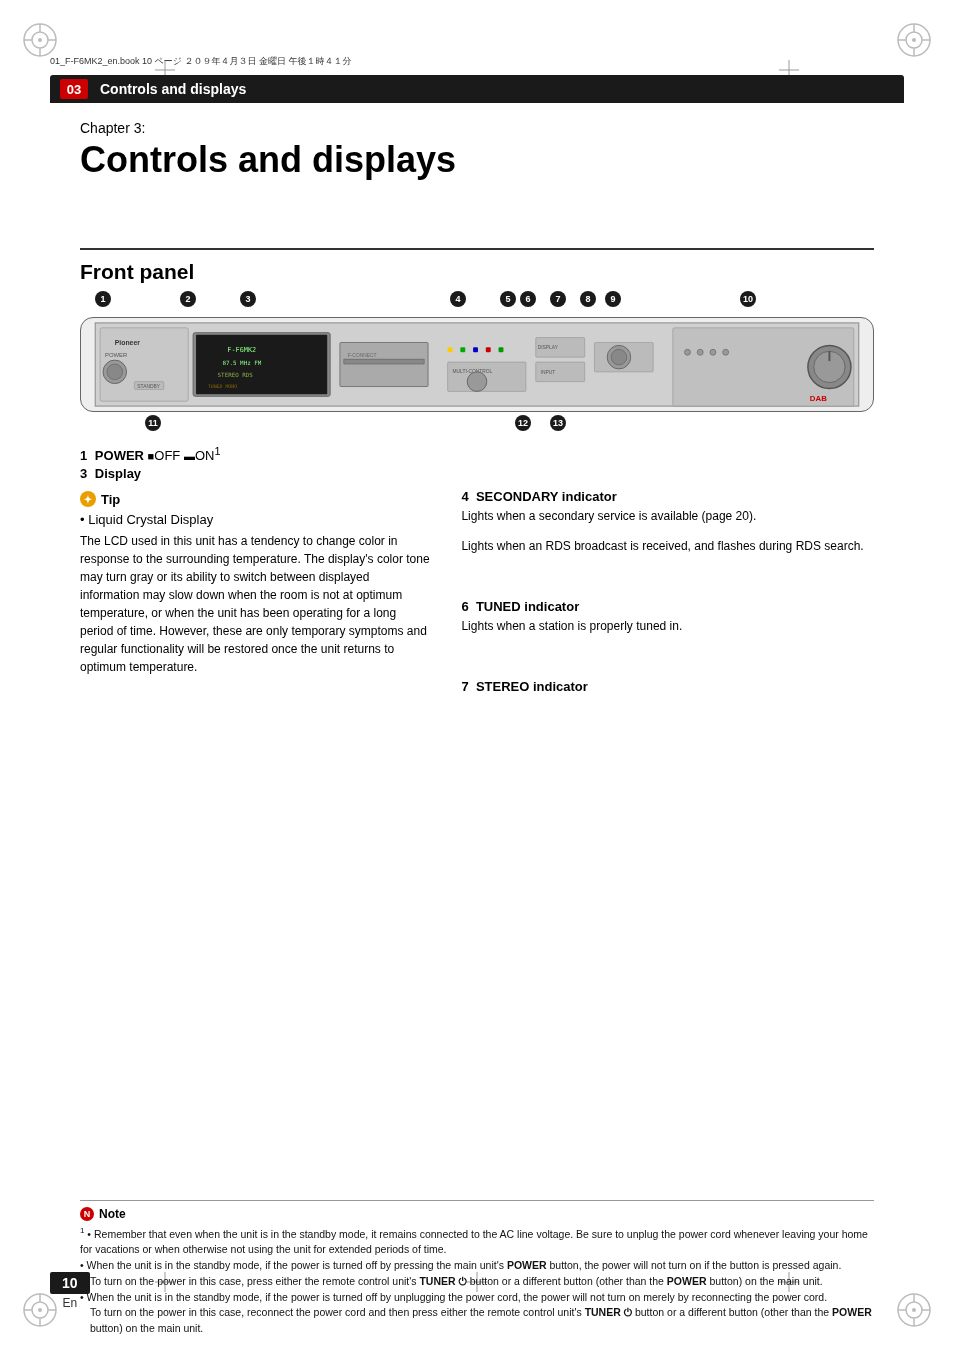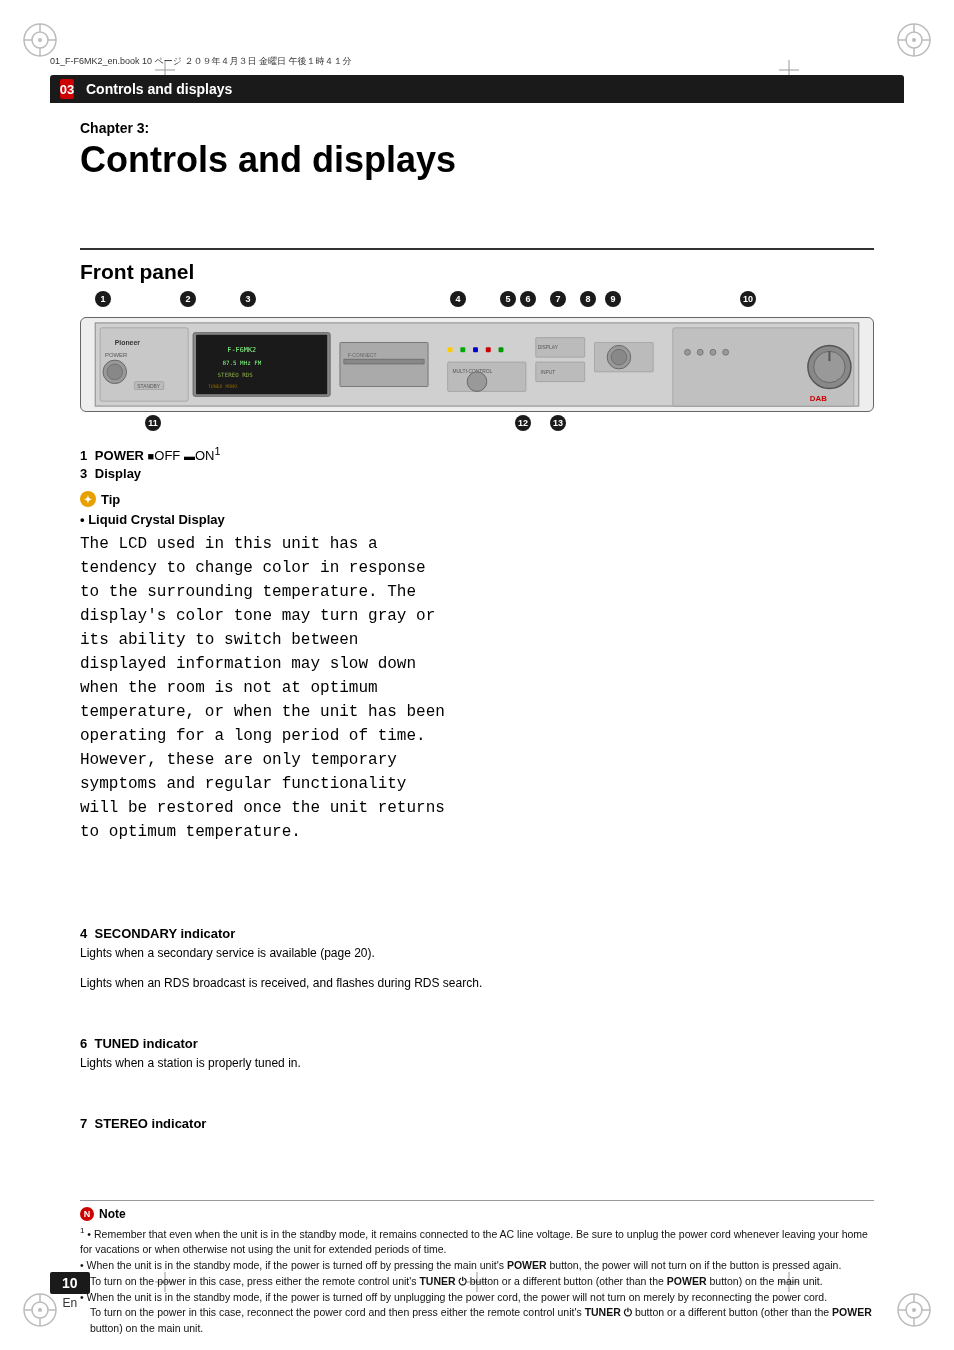--- a/index.html
+++ b/index.html
@@ -32,21 +32,21 @@
       border-radius: 3px 3px 0 0;
       display: flex;
       align-items: center;
       padding: 0 10px;
     }
     .header-bar-number {
       background: #c00;
       color: #fff;
       font-weight: bold;
       font-size: 13px;
-      width: 14px;
+      width: 28px;
       height: 20px;
       display: flex;
       align-items: center;
       justify-content: center;
       border-radius: 2px;
       margin-right: 12px;
     }
     .header-bar-title {
       color: #fff;
       font-size: 14px;
@@ -67,21 +67,21 @@
 
     
     .chapter-area {
       position: absolute;
       top: 120px;
       left: 80px;
       right: 80px;
     }
     .chapter-label {
       font-size: 14px;
-      font-weight: bold;
+      font-weight: normal;
       margin-bottom: 4px;
     }
     .chapter-title {
       font-size: 36px;
       font-weight: bold;
       line-height: 1.1;
       margin-bottom: 20px;
     }
 
     
@@ -100,21 +100,20 @@
       margin-bottom: 10px;
     }
 
     
     .content-area {
       position: absolute;
       left: 80px;
       right: 80px;
       display: flex;
       gap: 30px;
-      flex-direction: column;
     }
     .content-left {
       width: 46%;
     }
     .content-right {
       width: 54%;
     }
 
     
     .numbered-list {
@@ -150,27 +149,26 @@
       display: flex;
       align-items: center;
       justify-content: center;
       color: white;
       font-size: 10px;
       font-weight: bold;
       margin-right: 5px;
     }
     .tip-subtitle {
       font-size: 13px;
-      font-weight: bold;
+      font-weight: normal;
       margin-bottom: 5px;
     }
     .tip-text {
-      font-size: 16px;
+      font-size: 12px;
       line-height: 1.5;
-      font-family: Liberation Mono, monospace;
     }
 
     
     .indicator-item {
       margin-bottom: 12px;
     }
     .indicator-title {
       font-size: 13px;
       font-weight: bold;
       margin-bottom: 3px;
@@ -363,21 +361,21 @@
     <span style="position:absolute;left:160px;"><span class="callout">3</span></span>
     <span style="position:absolute;left:370px;"><span class="callout">4</span></span>
     <span style="position:absolute;left:420px;"><span class="callout">5</span></span>
     <span style="position:absolute;left:440px;"><span class="callout">6</span></span>
     <span style="position:absolute;left:470px;"><span class="callout">7</span></span>
     <span style="position:absolute;left:500px;"><span class="callout">8</span></span>
     <span style="position:absolute;left:525px;"><span class="callout">9</span></span>
     <span style="position:absolute;left:660px;"><span class="callout">10</span></span>
   </div>
 
-  <div style="border:1.5px solid #666;background:#eee;height:95px;position:relative;border-radius:6px;">
+  <div style="border:1.5px solid #666;background:#eee;height:95px;position:relative;border-radius:13px;">
     <svg width="100%" height="100%" viewBox="0 0 780 95" xmlns="http://www.w3.org/2000/svg">
 
       <rect x="0" y="5" width="780" height="85" fill="#d0d0d0" stroke="#888" stroke-width="1"></rect>
 
       <rect x="5" y="10" width="90" height="75" fill="#c8c8c8" stroke="#888" stroke-width="0.5" rx="2"></rect>
       <text x="20" y="28" font-size="7" font-weight="bold" fill="#333" font-family="Arial">Pioneer</text>
       <text x="10" y="40" font-size="6" fill="#555">POWER</text>
 
       <circle cx="20" cy="55" r="12" fill="#999" stroke="#666" stroke-width="1"></circle>
       <circle cx="20" cy="55" r="8" fill="#888" stroke="#555" stroke-width="0.5"></circle>

